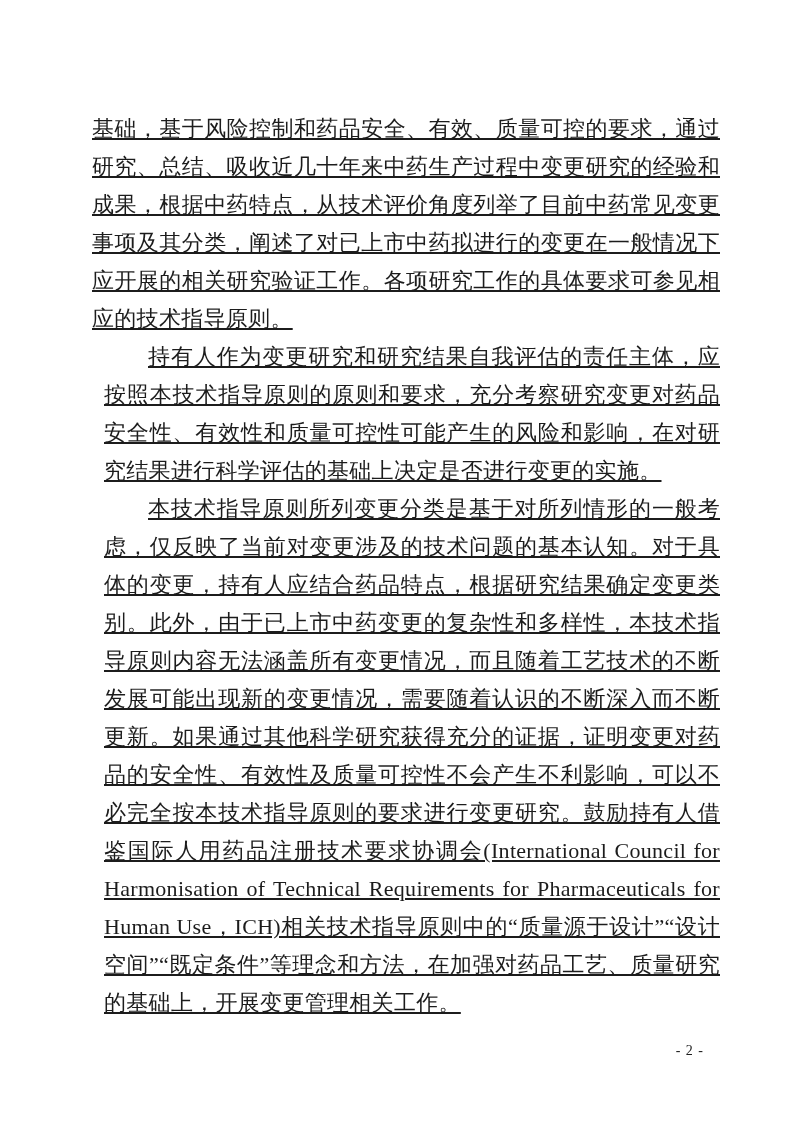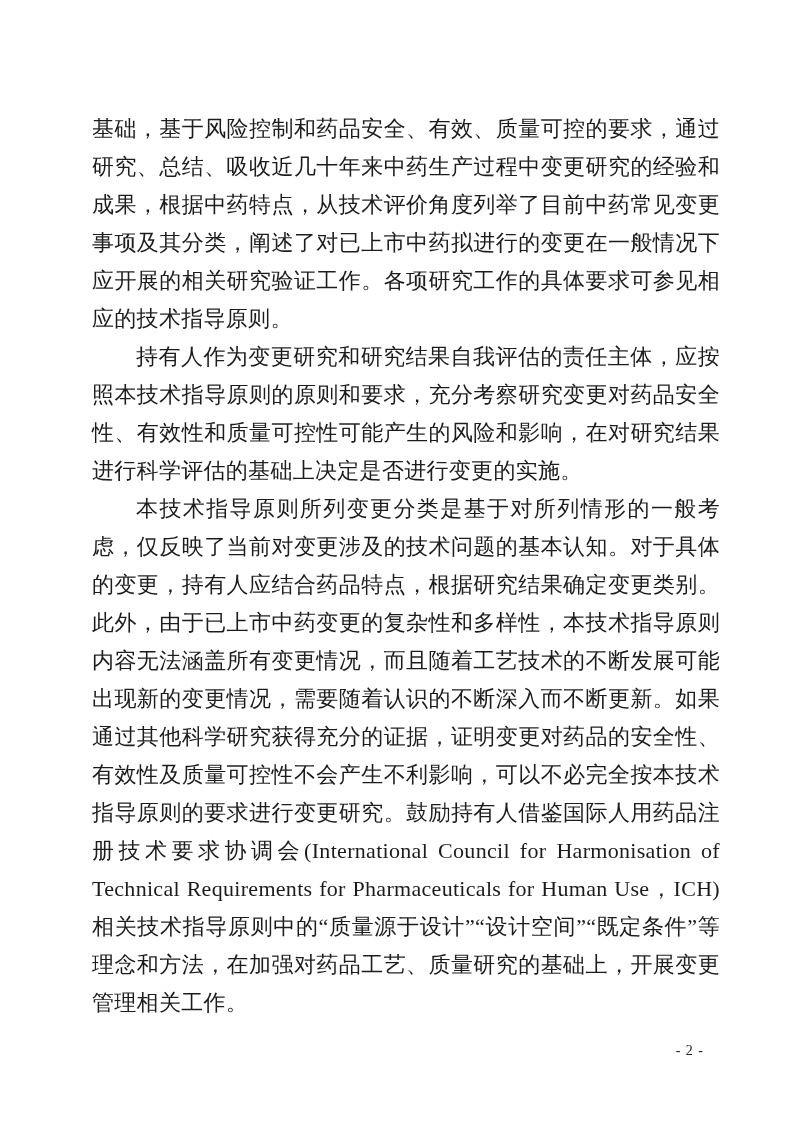--- a/index.html
+++ b/index.html
@@ -24,23 +24,25 @@
     font-size: 22px;
     line-height: 38px;
     text-align: justify;
     text-justify: inter-ideograph;
     letter-spacing: 0.3px;
   }
   .para {
     margin: 0;
     padding: 0;
     text-indent: 0;
+    text-decoration: underline;
   }
   .para.indented {
     text-indent: 2em;
+    margin-left: 12px;
   }
   .footer {
     position: absolute;
     top: 1042px;
     right: 96px;
     font-size: 14px;
     line-height: 18px;
     letter-spacing: 1px;
     color: #1c1c1c;
     font-family: "Liberation Serif", "DejaVu Serif", serif;

